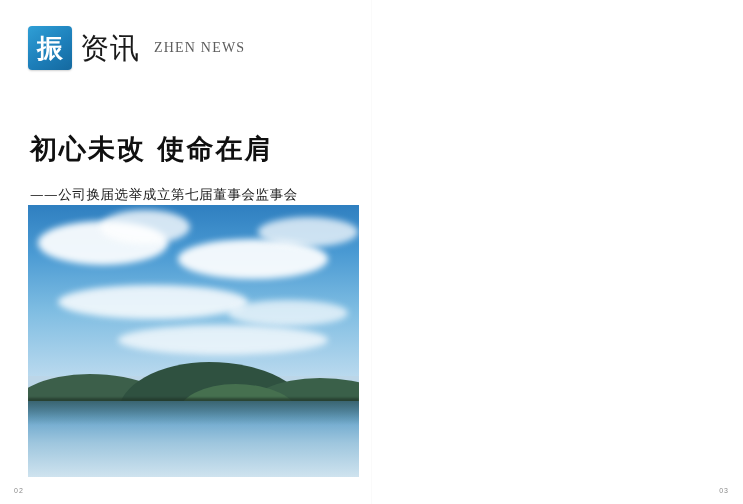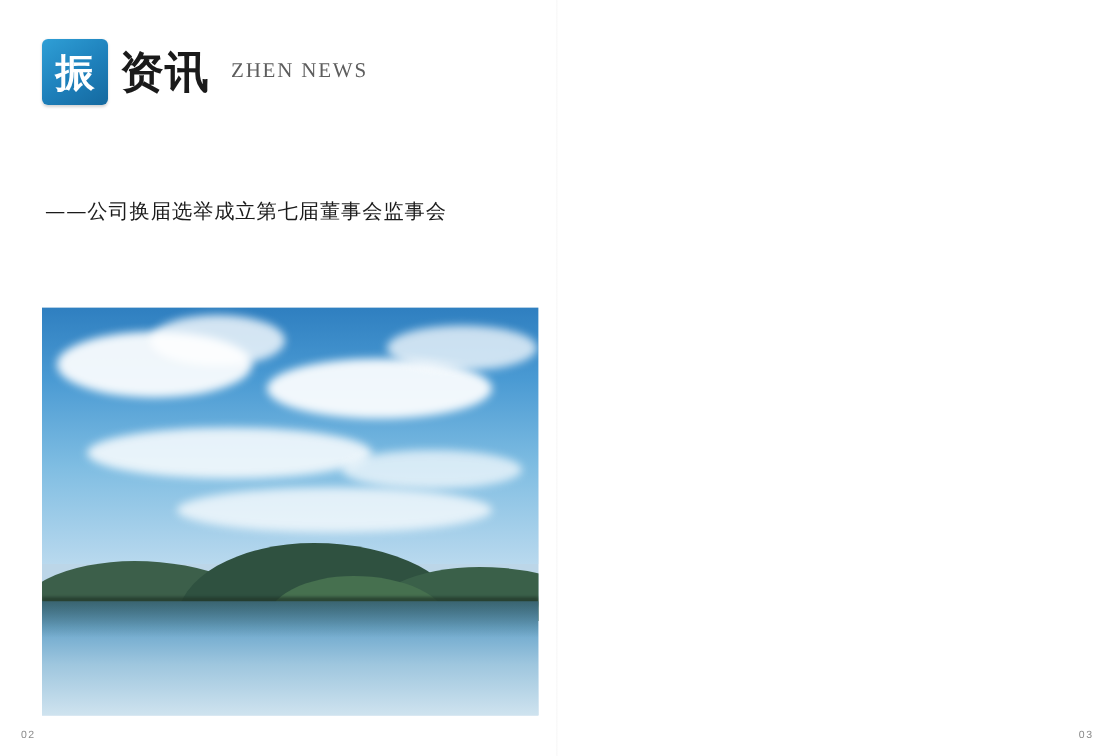--- a/index.html
+++ b/index.html
@@ -29,38 +29,38 @@
   .seal {
     width: 44px; height: 44px; border-radius: 4px;
     background: linear-gradient(145deg, #2f9fd6 0%, #1d7fba 55%, #15699f 100%);
     color: #fff; display: flex; align-items: center; justify-content: center;
     font-family: "DejaVu Serif", serif; font-size: 26px; font-weight: bold;
     box-shadow: 0 1px 2px rgba(0,0,0,0.18);
     letter-spacing: 0;
   }
   .mast-cn {
     font-family: "DejaVu Serif", serif;
-    font-size: 29px; font-weight: bold; color: #1a1a1a; letter-spacing: 1px;
+    font-size: 29px; font-weight: normal; color: #1a1a1a; letter-spacing: 1px;
     line-height: 1;
   }
   .mast-en {
     font-size: 14px; color: #5d5d5d; letter-spacing: 1.2px;
     font-family: Liberation Serif, serif;
     padding-left: 6px; padding-bottom: 1px;
   }
 
   
   .headline-wrap { position: absolute; left: 30px; top: 132px; width: 320px; }
   .headline {
     font-family: "DejaVu Serif", serif;
     font-size: 27px; font-weight: bold; color: #101010;
     letter-spacing: 2px; line-height: 1.25; white-space: nowrap;
   }
   .subhead {
-    margin-top: 0;
+    margin-top: 20px;
     font-family: "DejaVu Serif", serif;
     font-size: 13.5px; color: #1b1b1b; letter-spacing: 0.6px;
     white-space: nowrap;
   }
 
   
   .hero {
     position: absolute; left: 28px; top: 205px; width: 331px; height: 272px;
     overflow: hidden;
     background: #bcd6e8;
@@ -119,20 +119,21 @@
 
   <div class="page page-left">
 
     <div class="masthead">
       <div class="seal">振</div>
       <div class="mast-cn">资讯</div>
       <div class="mast-en">ZHEN NEWS</div>
     </div>
 
     <div class="headline-wrap">
+      <div class="headline">初心未改  使命在肩</div>
       <div class="subhead">——公司换届选举成立第七届董事会监事会</div>
     </div>
 
     <div class="hero">
       <div class="sky"></div>
       <div class="cloud c1"></div>
       <div class="cloud c2"></div>
       <div class="cloud c3"></div>
       <div class="cloud c4"></div>
       <div class="cloud c5"></div>

